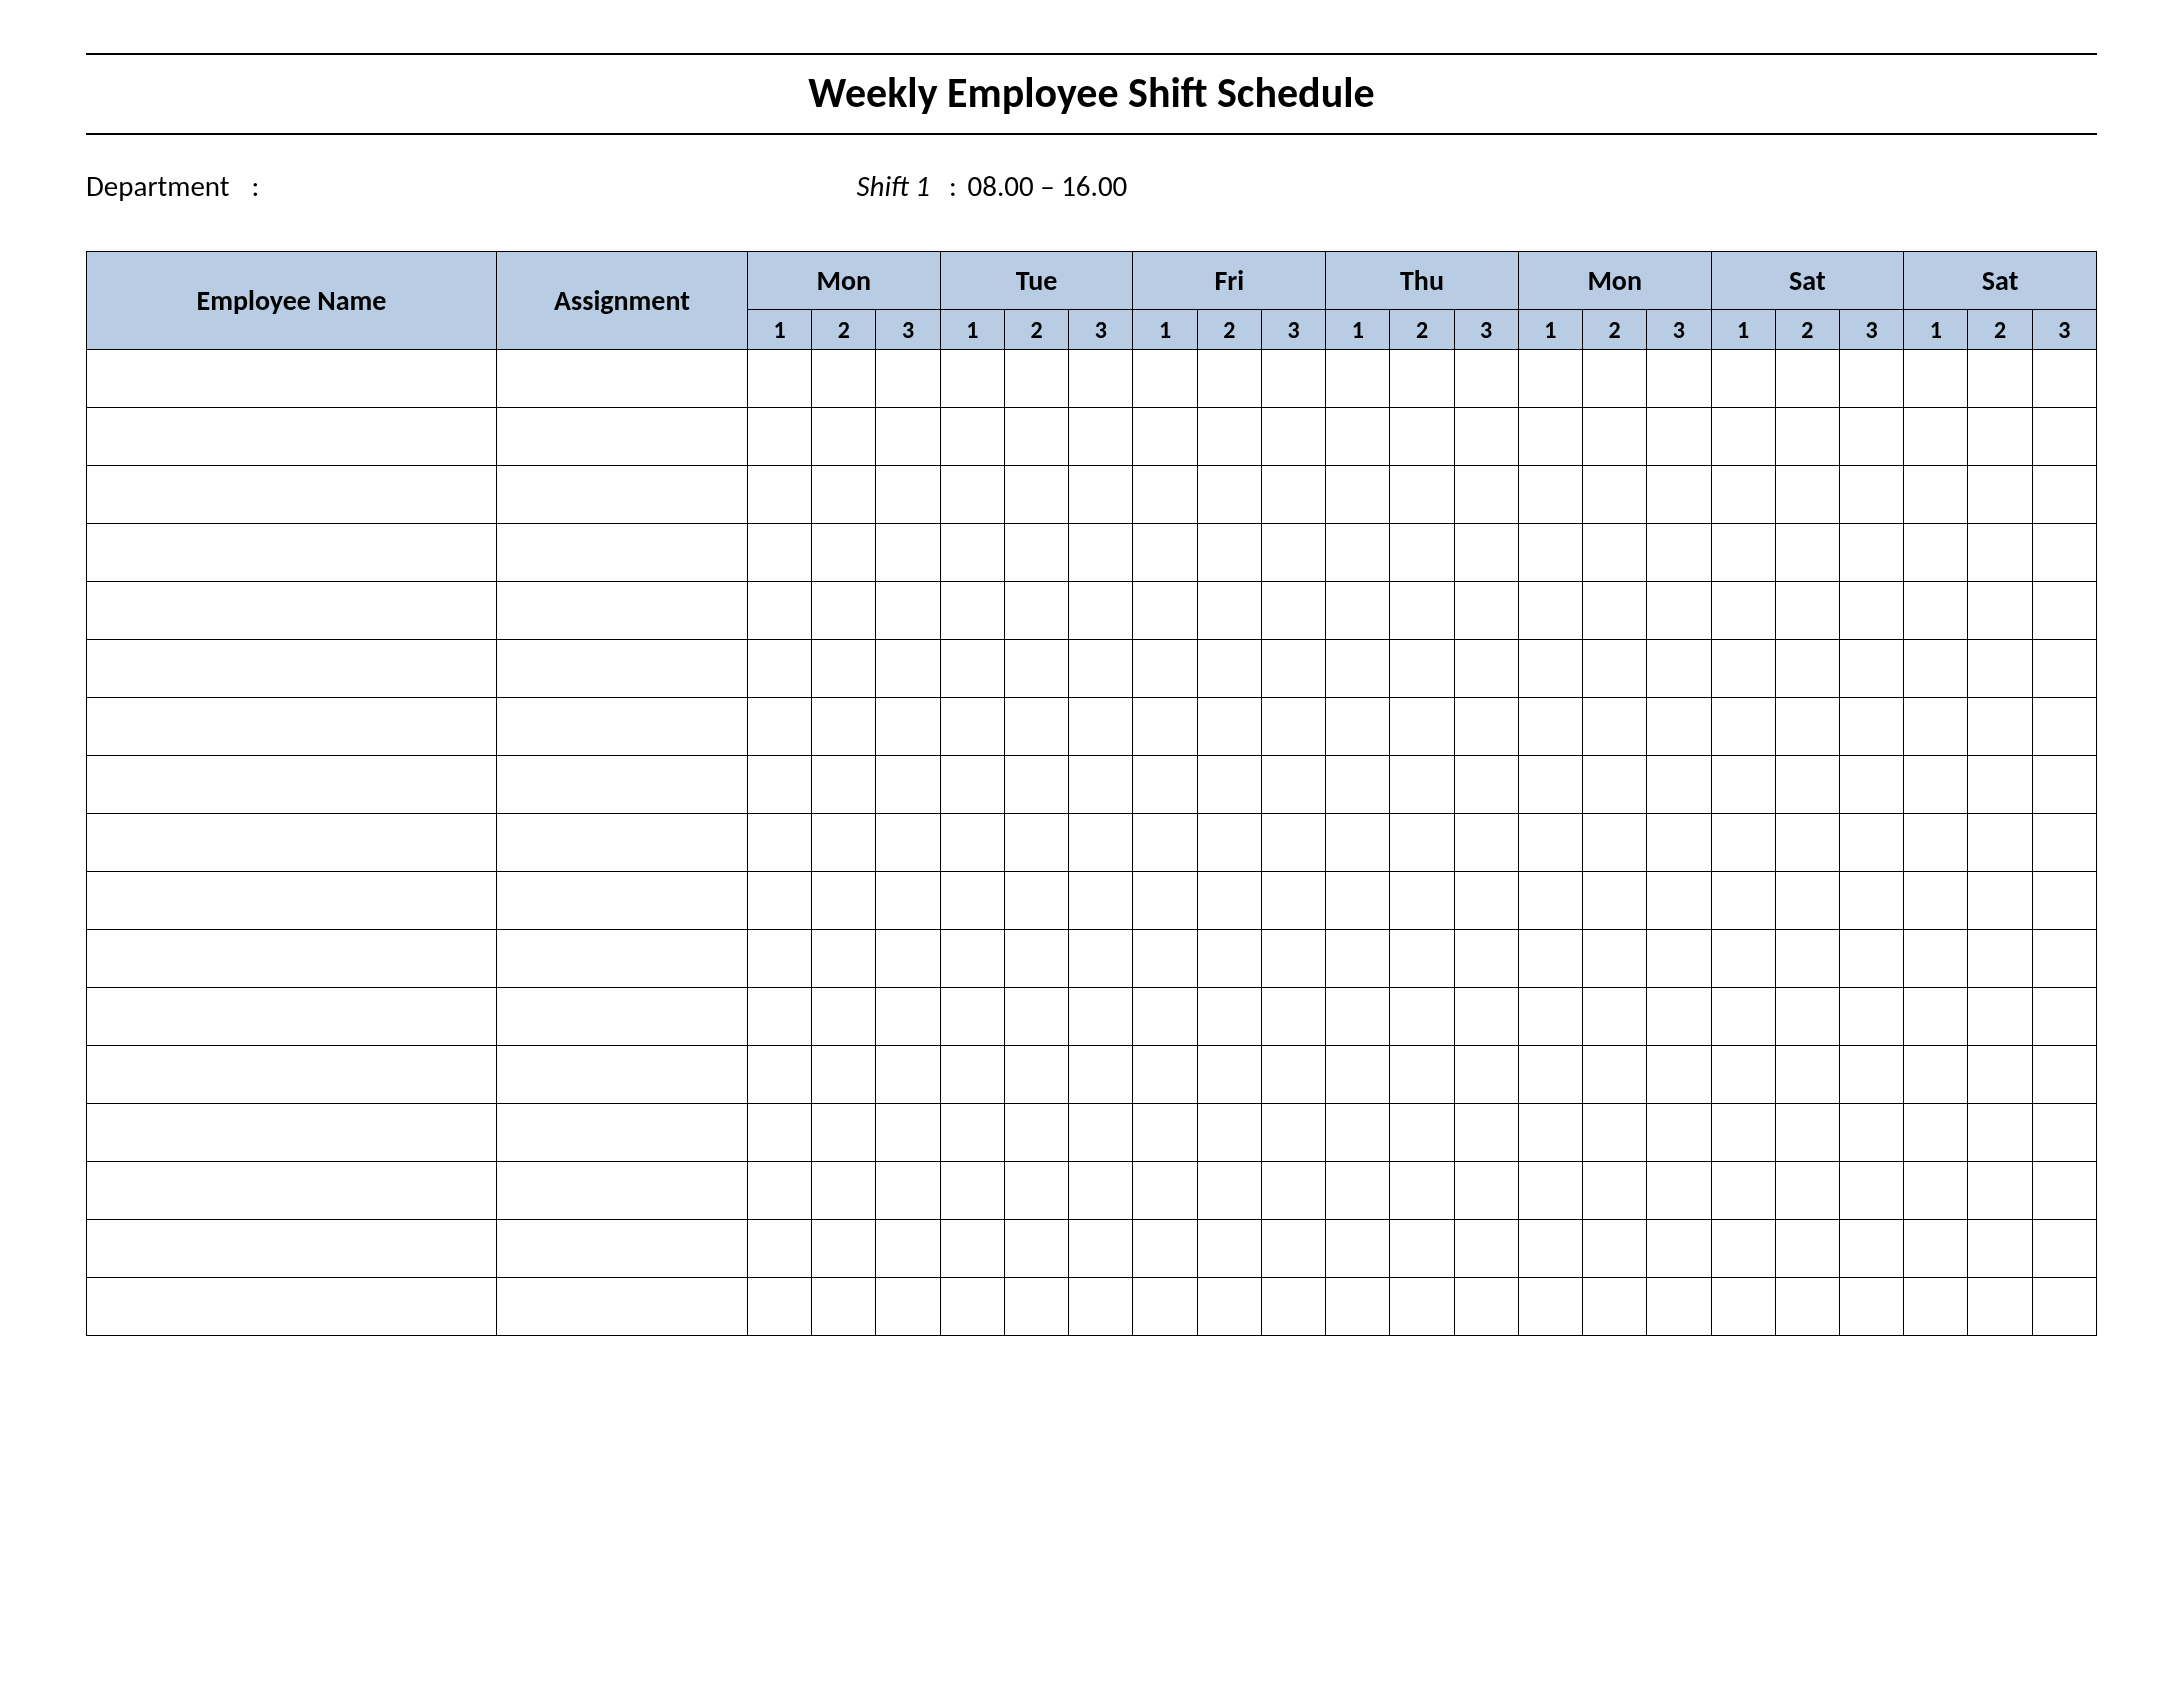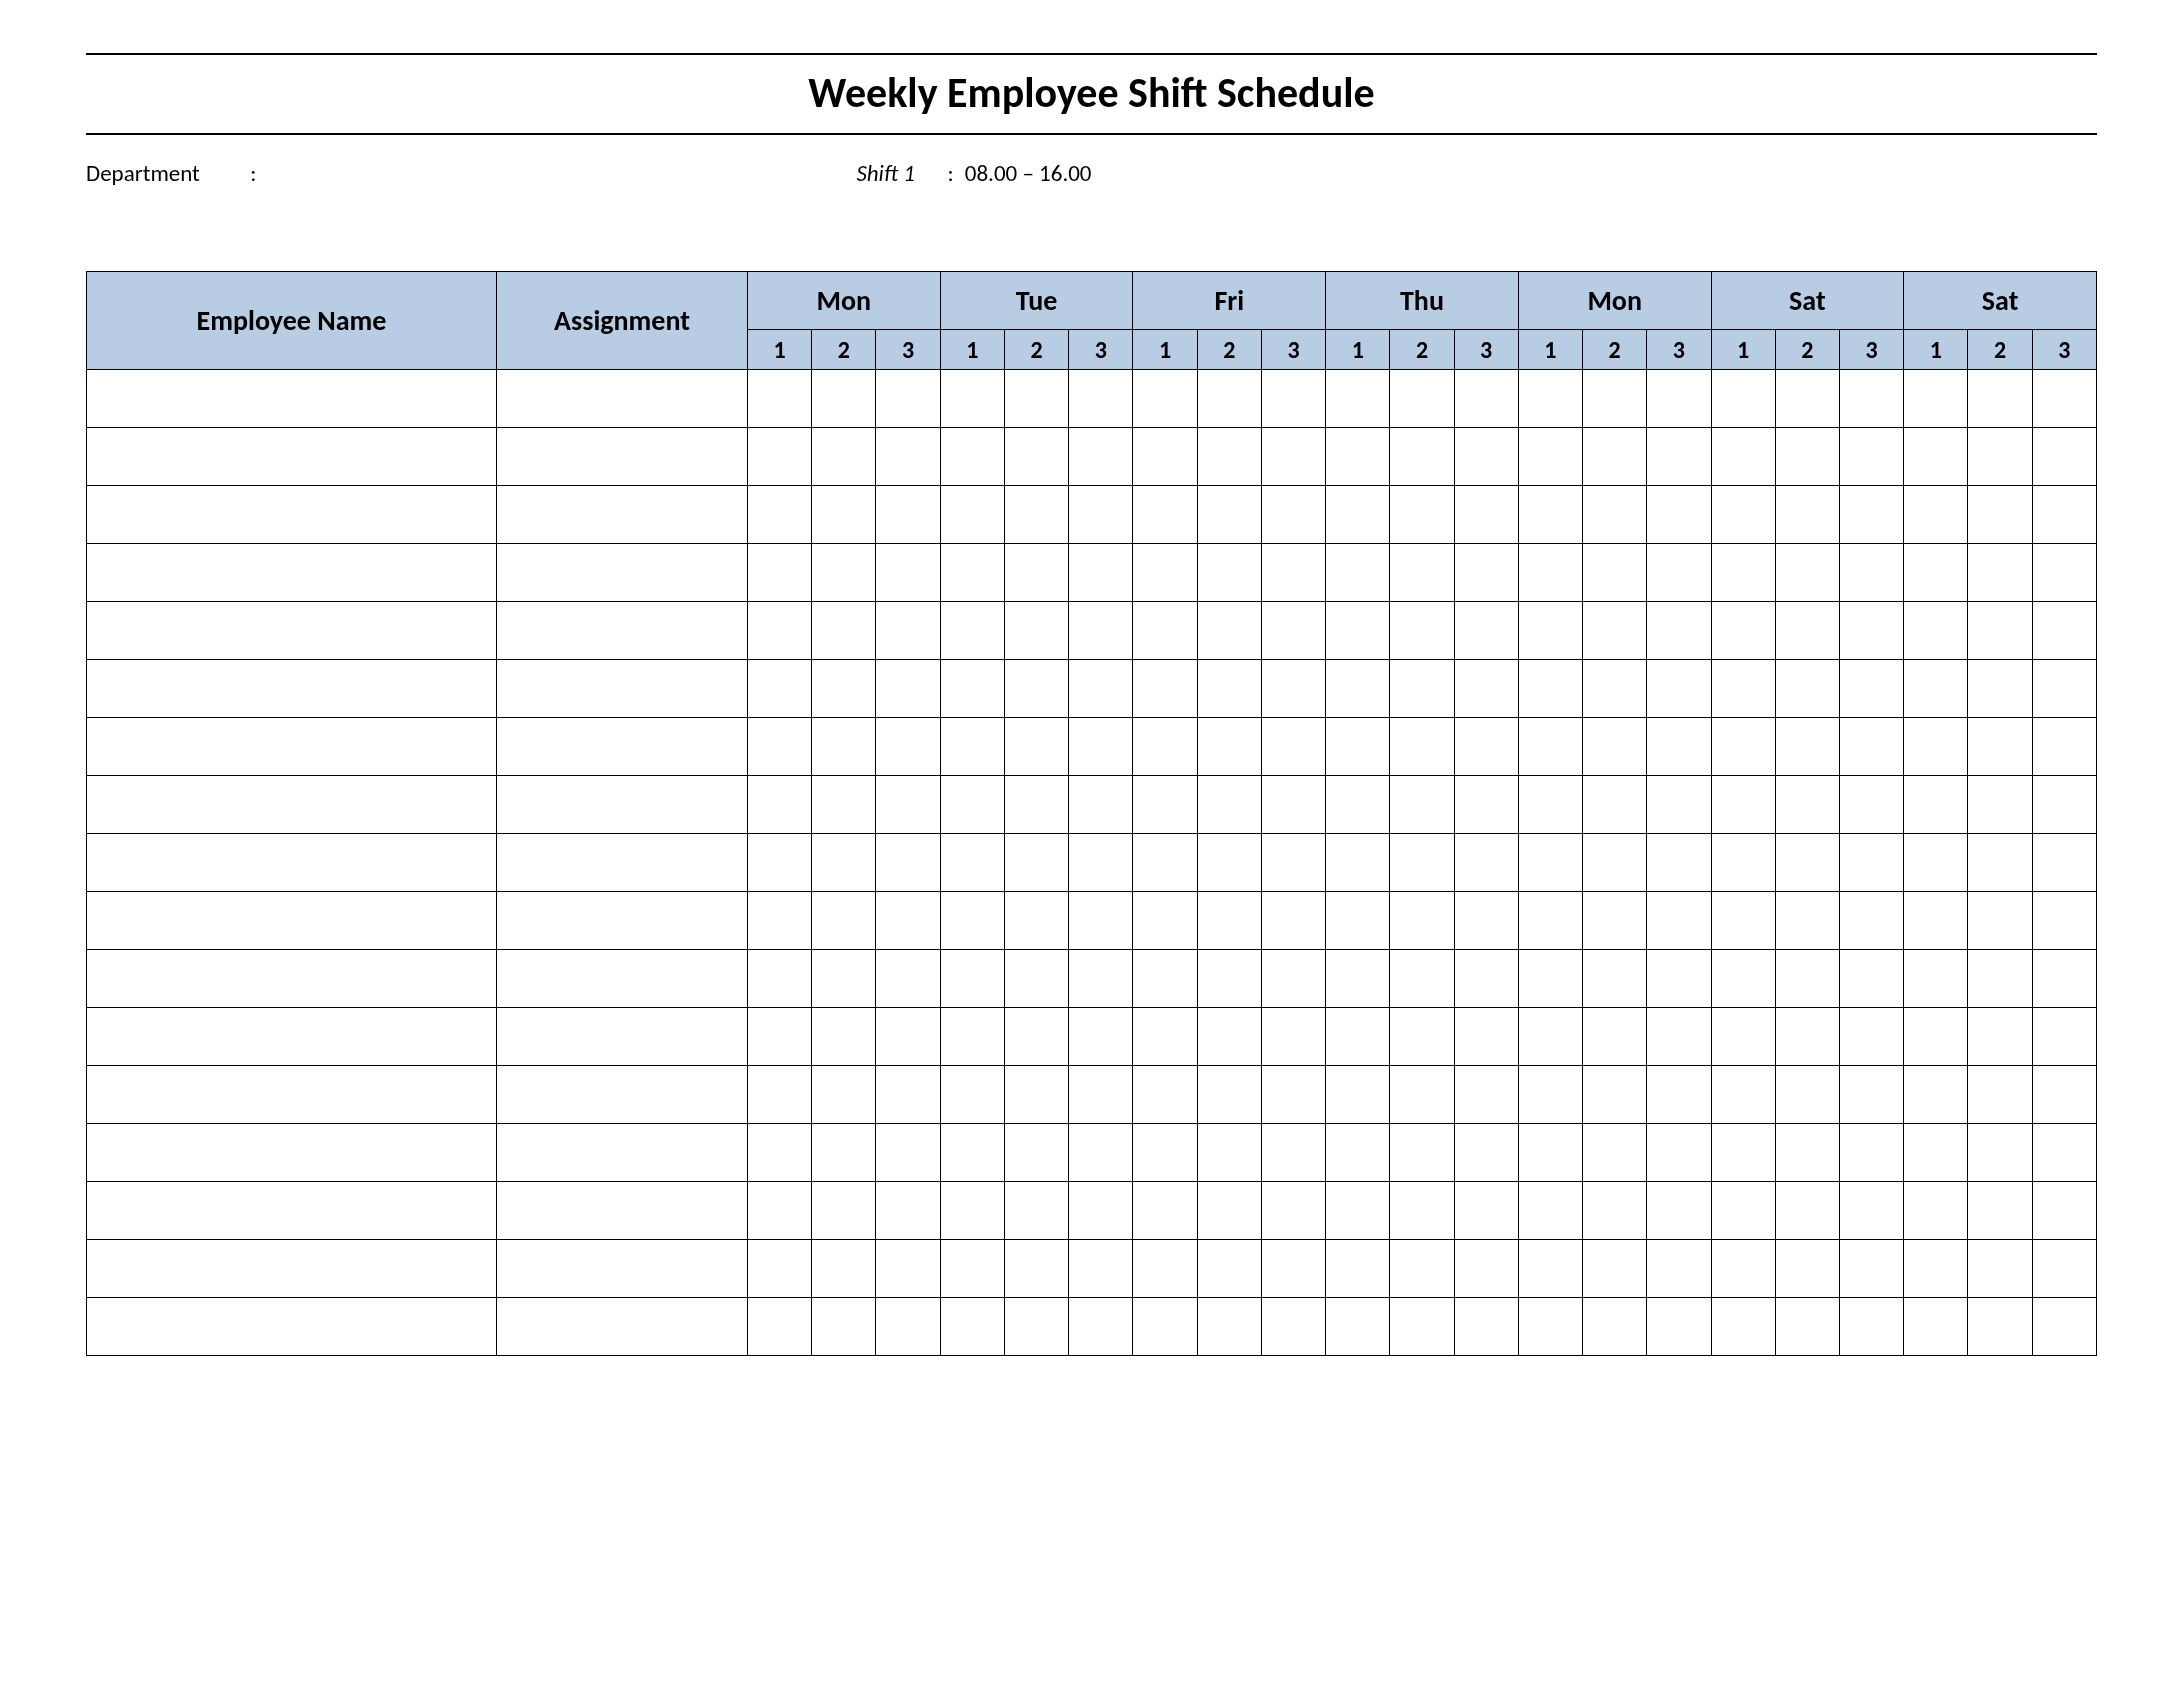--- a/index.html
+++ b/index.html
@@ -13,31 +13,31 @@
       width: 2183px;
       height: 1687px;
       padding: 53px 86px;
       color: #000;
     }
     .title-block {
       border-top: 2px solid #000;
       border-bottom: 2px solid #000;
       text-align: center;
       padding: 12px 0 14.6px 0;
-      margin-bottom: 19px;
+      margin-bottom: 27px;
     }
     .title-block h1 {
       font-size: 42px;
       font-weight: bold;
     }
     .meta {
       display: flex;
       gap: 10px;
-      font-size: 23px;
-      margin-bottom: 78px;
+      font-size: 29px;
+      margin-bottom: 40px;
       line-height: 1.7;
     }
     .meta .col-left {
       width: 38%;
     }
     .meta .col-right {
       width: 62%;
     }
     .meta-row .label {
       display: inline-block;

